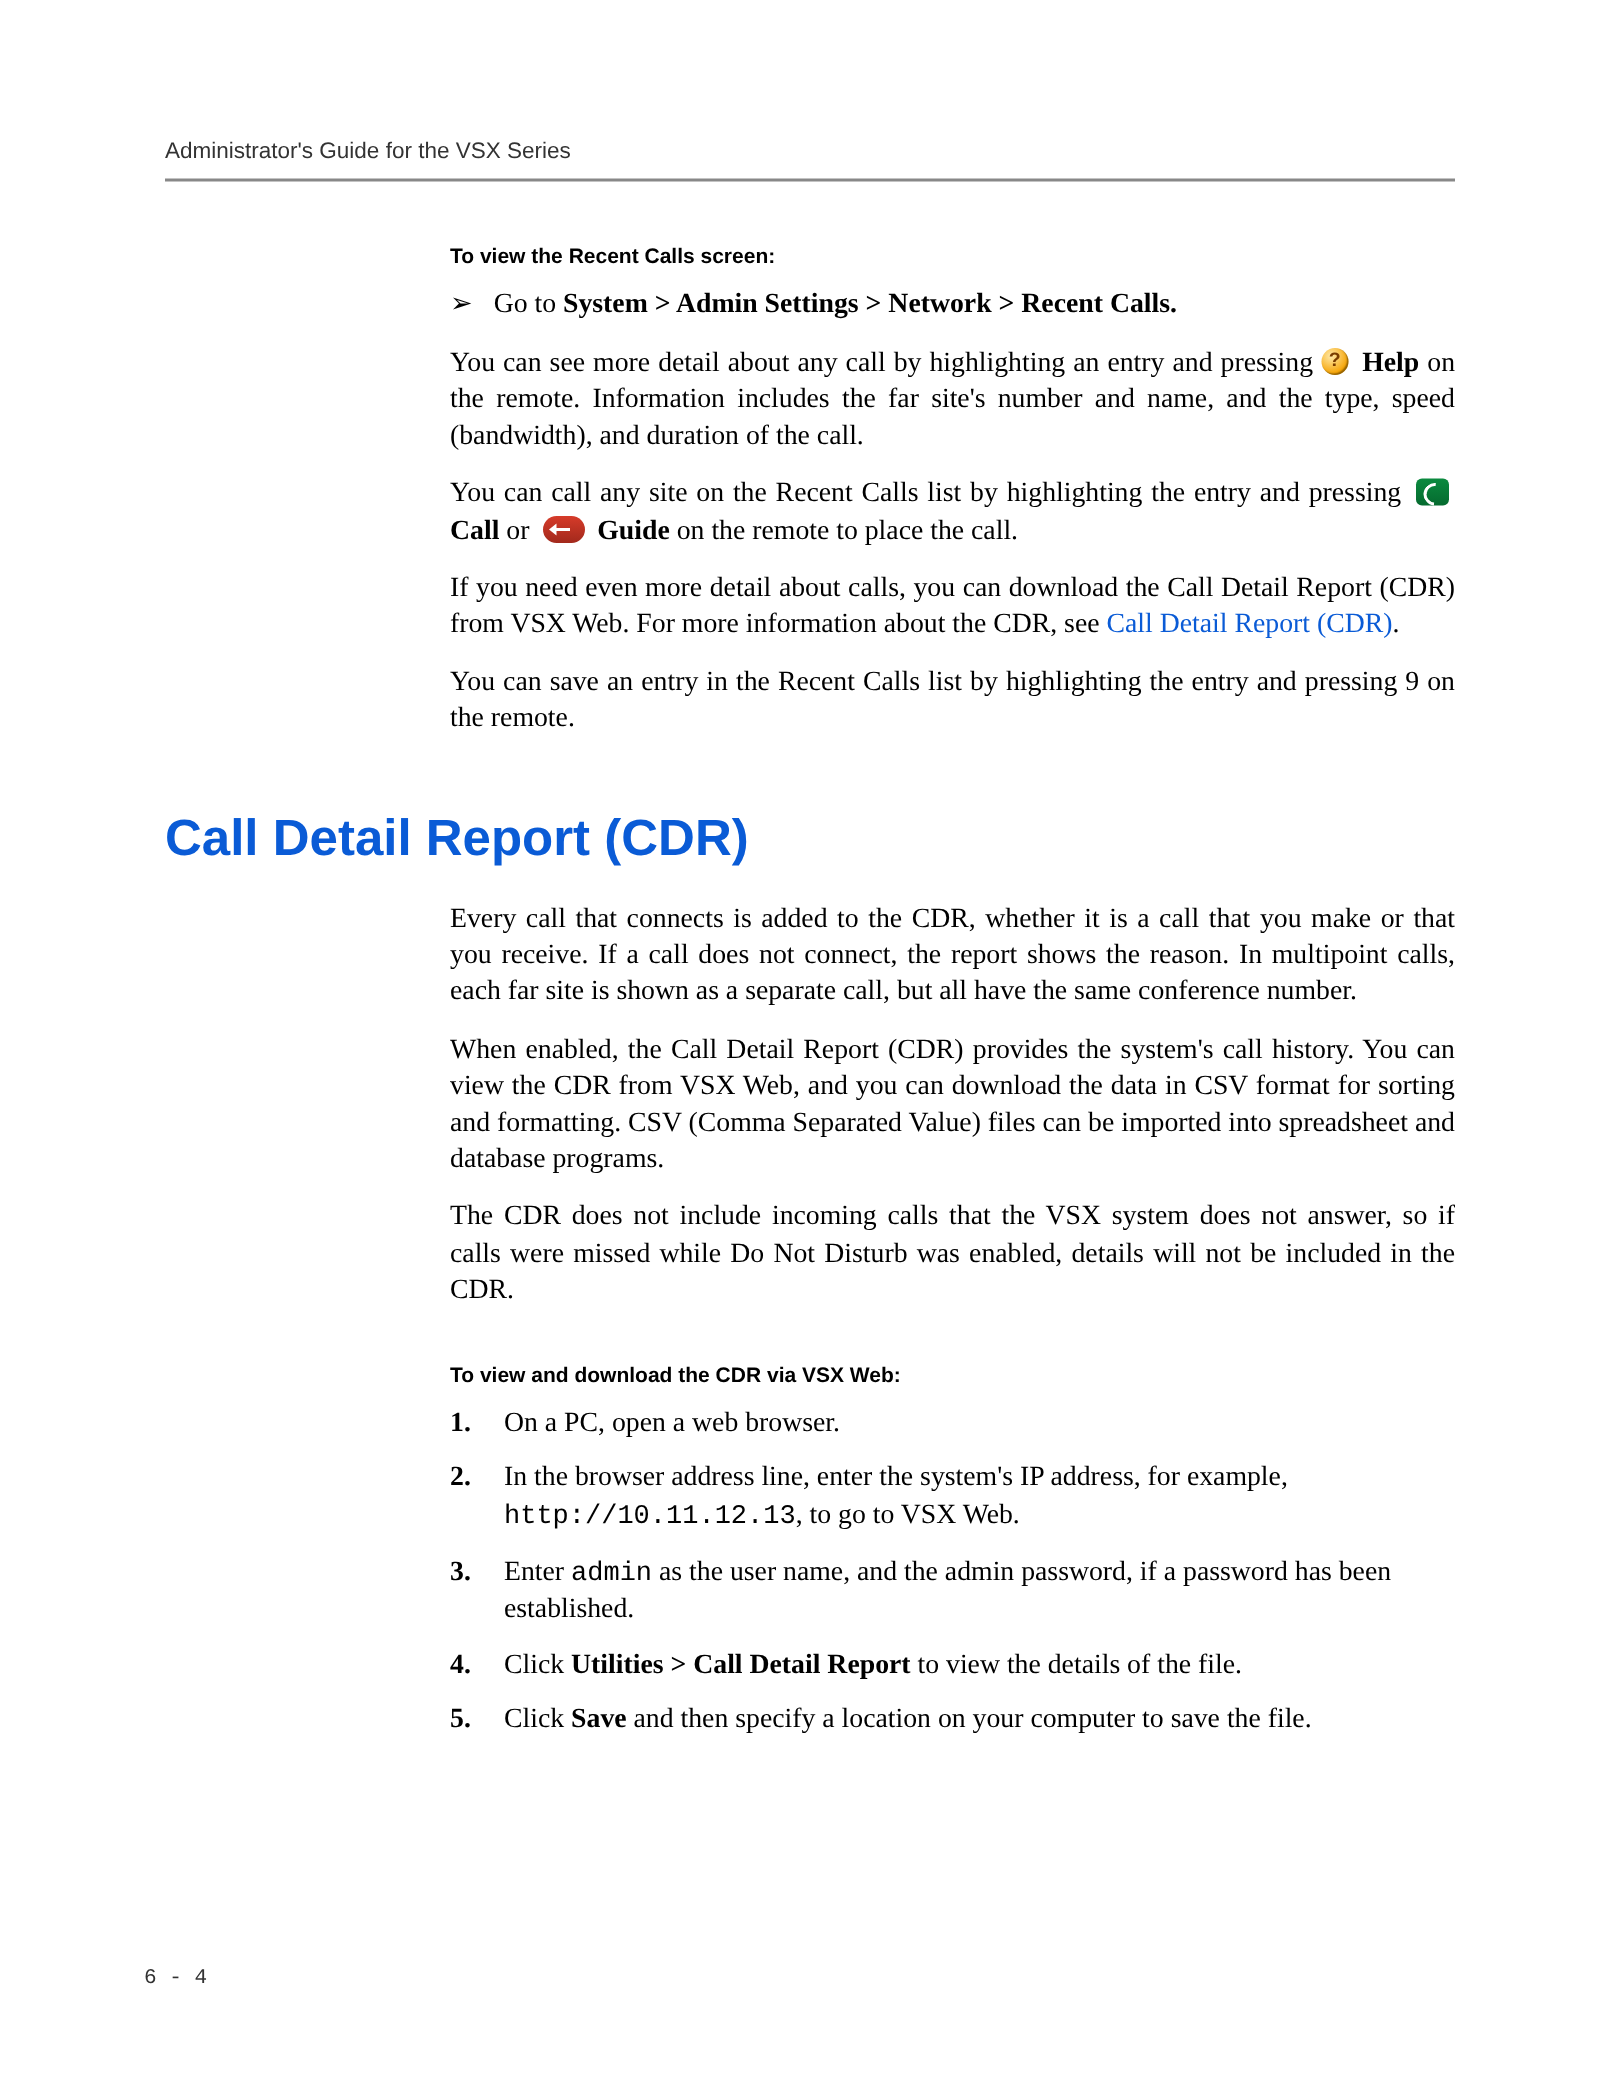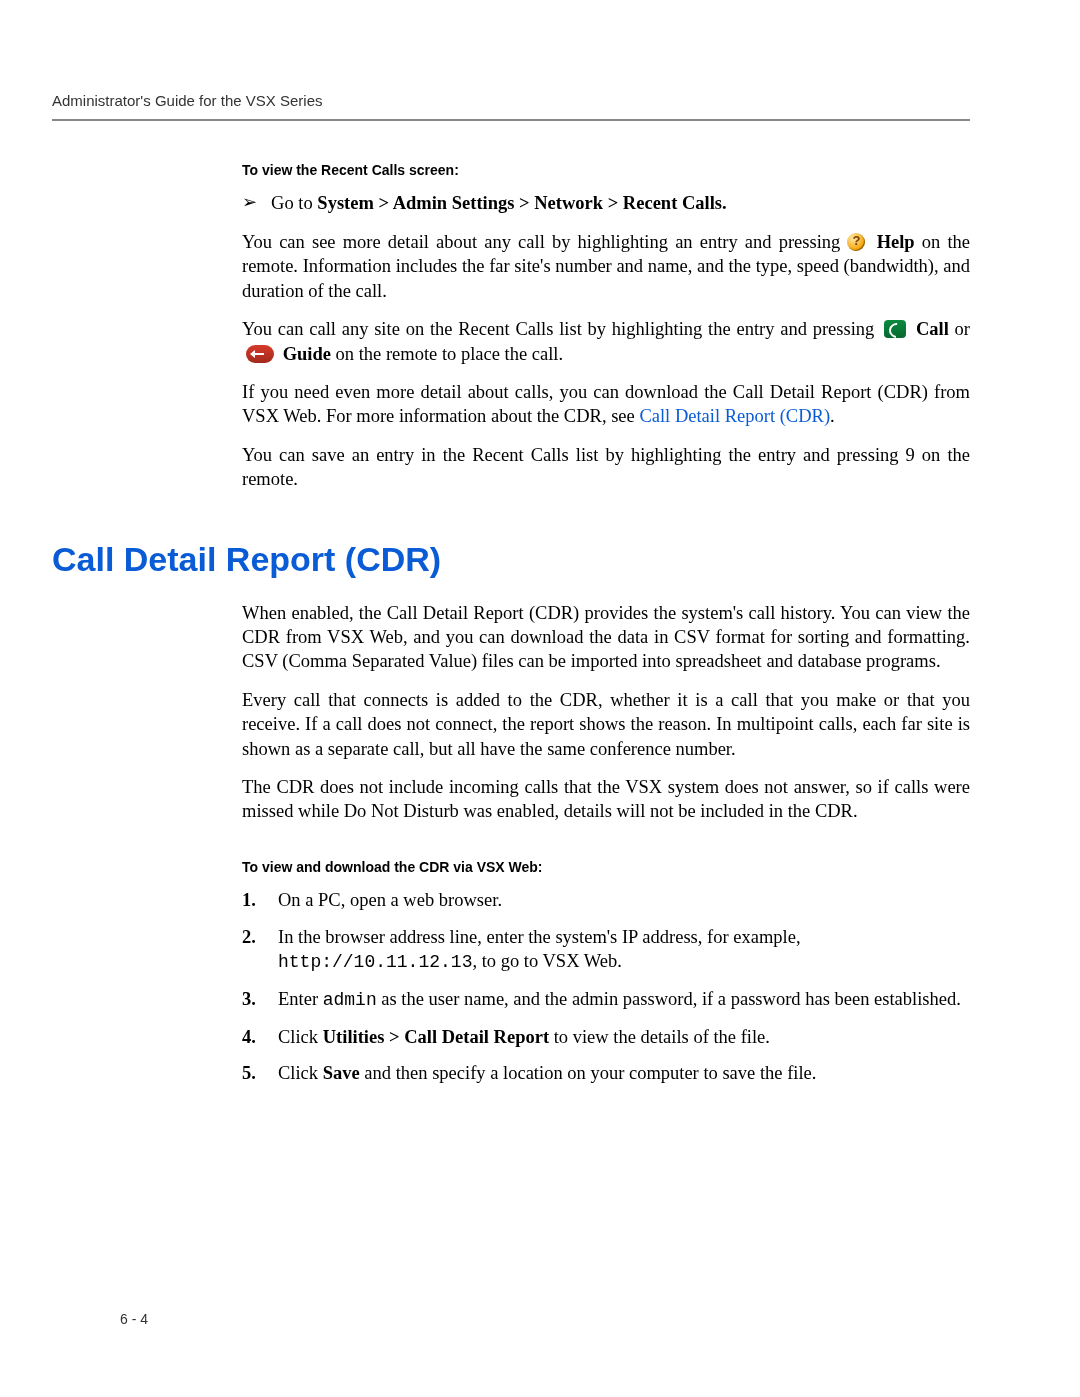--- a/index.html
+++ b/index.html
@@ -6,21 +6,21 @@
     margin: 0;
     background: #fff;
     font-family: "Palatino Linotype", "Book Antiqua", Palatino, Georgia, serif;
     color: #000;
   }
   .page {
     width: 1080px;
     height: 1397px;
     position: relative;
     box-sizing: border-box;
-    padding: 92px 110px 0 52px;
+    padding: 92px 110px 0 110px;
   }
   .running-head {
     font-family: "Segoe UI", "Helvetica Neue", Arial, sans-serif;
     font-size: 15px;
     color: #333;
     margin-bottom: 10px;
   }
   .rule {
     border: none;
     border-top: 2px solid #888;
@@ -140,22 +140,22 @@
     margin-bottom: 12px;
   }
   ol.steps > li .num {
     flex: 0 0 22px;
     font-weight: 700;
   }
 
   .page-num {
     position: absolute;
     bottom: 70px;
-    left: 120px;
-    font-family: Liberation Sans, sans-serif;
+    left: 96px;
+    font-family: Liberation Mono, monospace;
     font-size: 14px;
     color: #333;
   }
 </style>
 </head>
 <body>
 
 <div class="page">
 
   <div class="running-head">Administrator's Guide for the VSX Series</div>
@@ -192,22 +192,22 @@
     <p class="para">
       <span>If you need even more detail about calls, you can download the Call Detail Report (CDR) from VSX Web. For more information about the CDR, see </span><a href="#" class="link">Call Detail Report (CDR)</a><span>.</span>
     </p>
 
     <p class="para">You can save an entry in the Recent Calls list by highlighting the entry and pressing 9 on the remote.</p>
   </div>
 
   <h1 class="section-title">Call Detail Report (CDR)</h1>
 
   <div class="content">
+    <p class="para">Every call that connects is added to the CDR, whether it is a call that you make or that you receive. If a call does not connect, the report shows the reason. In multipoint calls, each far site is shown as a separate call, but all have the same conference number.</p>
     <p class="para">When enabled, the Call Detail Report (CDR) provides the system's call history. You can view the CDR from VSX Web, and you can download the data in CSV format for sorting and formatting. CSV (Comma Separated Value) files can be imported into spreadsheet and database programs.</p>
-    <p class="para">Every call that connects is added to the CDR, whether it is a call that you make or that you receive. If a call does not connect, the report shows the reason. In multipoint calls, each far site is shown as a separate call, but all have the same conference number.</p>
     <p class="para">The CDR does not include incoming calls that the VSX system does not answer, so if calls were missed while Do Not Disturb was enabled, details will not be included in the CDR.</p>
 
     <div class="subhead" style="margin-top:34px">To view and download the CDR via VSX Web:</div>
 
     <ol class="steps">
       <li>
         <span class="num">1.</span>
         <span>On a PC, open a web browser.</span>
       </li>
       <li>

